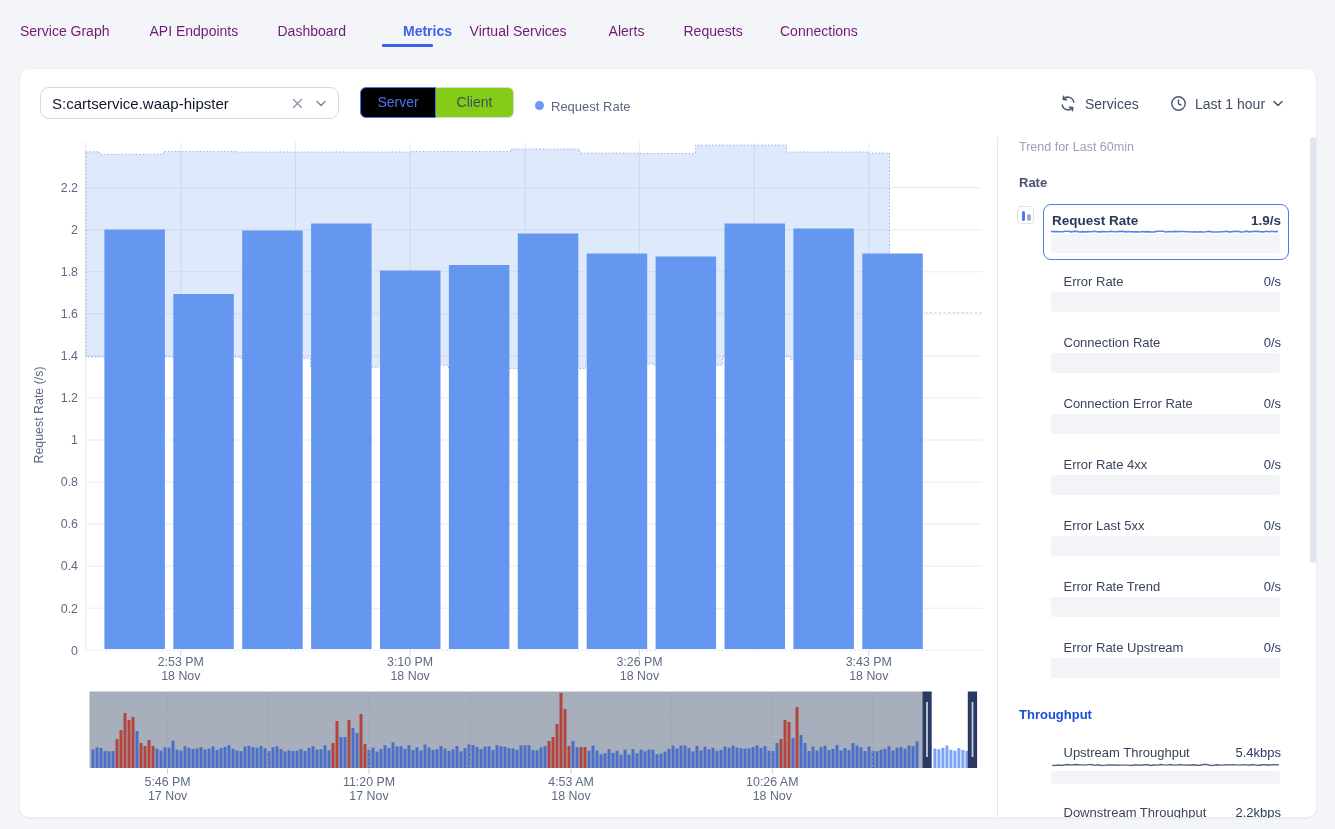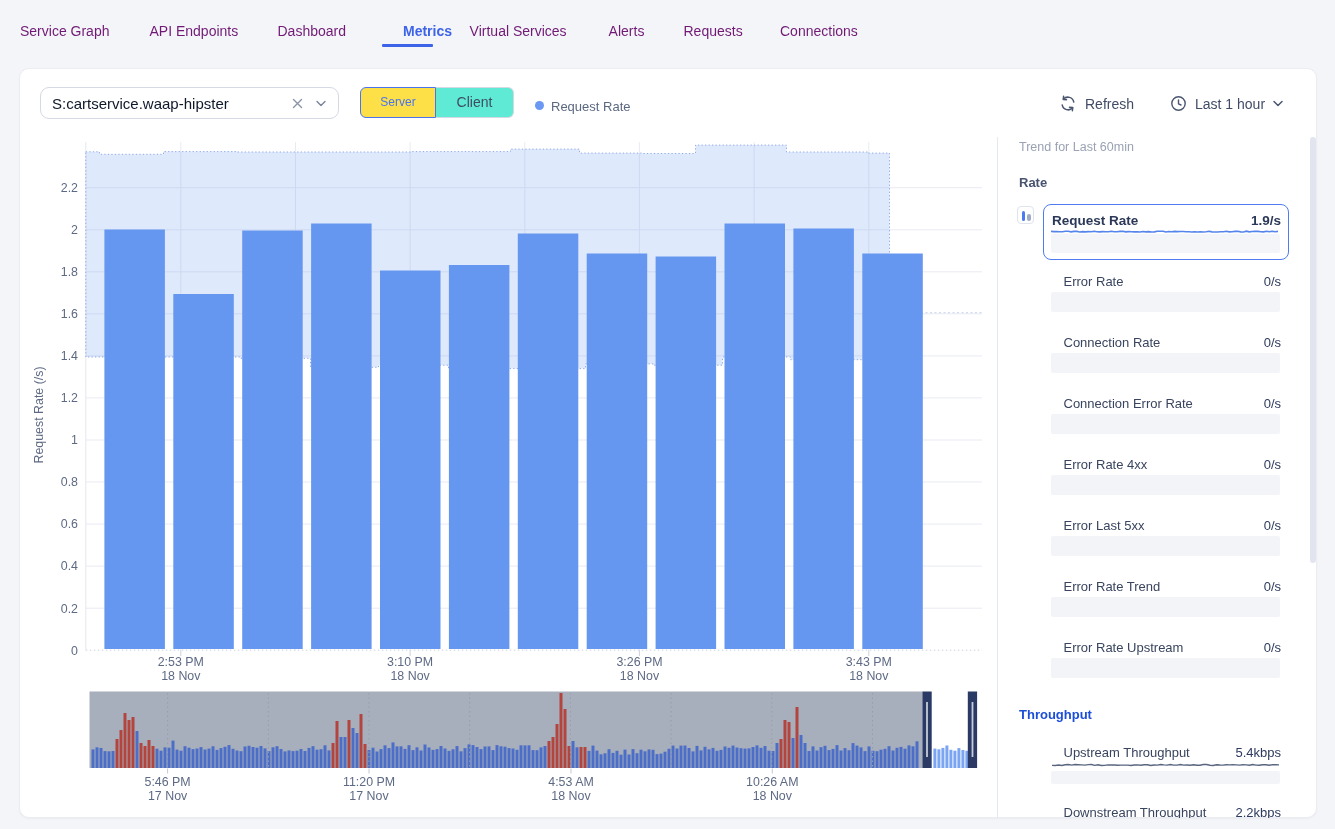--- a/index.html
+++ b/index.html
@@ -24,31 +24,31 @@
   <div class="abs" style="left:18.5px;top:68px;width:1298.5px;height:750px;background:#fff;border:1px solid #ebedf2;border-radius:10px;box-shadow:0 1px 2px rgba(16,24,40,.04)"></div>
 
   <div class="abs" style="left:40px;top:87px;width:299px;height:32px;border:1px solid #d5d9e3;border-radius:9px;background:#fff"></div>
   <div class="abs" style="left:52px;top:94.5px;font-size:15px;color:#0f172a">S:cartservice.waap-hipster</div>
   <svg style="position:absolute;left:291px;top:96.5px" width="13" height="13" viewBox="0 0 13 13">
 <path d="M2.5 2.5 L10.5 10.5 M10.5 2.5 L2.5 10.5" stroke="#8b94a8" stroke-width="1.4" stroke-linecap="round"></path>
     </svg>
   <svg style="position:absolute;left:315px;top:100px" width="12" height="8" viewBox="0 0 12 8">
 <path d="M2 1.5 L6 5.5 L10 1.5" fill="none" stroke="#7a8499" stroke-width="1.4" stroke-linecap="round" stroke-linejoin="round"></path>
     </svg>
-  <div class="abs" style="left:360px;top:86.5px;width:76px;height:31.5px;border:1.5px solid #4a74ee;border-radius:6px 0 0 6px;background:#fde047;display:flex;align-items:center;justify-content:center;font-size:12px;color:#4a74ee">Server</div>
-  <div class="abs" style="left:436px;top:86.5px;width:78px;height:31.5px;border:1px solid #d5d9e3;border-left:none;border-radius:0 6px 6px 0;background:#5eead4;display:flex;align-items:center;justify-content:center;font-size:14px;color:#404c64">Client</div>
+  <div class="abs" style="left:360px;top:86.5px;width:76px;height:31.5px;border:1.5px solid #4a74ee;border-radius:6px 0 0 6px;background:#000000;display:flex;align-items:center;justify-content:center;font-size:14px;color:#4a74ee">Server</div>
+  <div class="abs" style="left:436px;top:86.5px;width:78px;height:31.5px;border:1px solid #d5d9e3;border-left:none;border-radius:0 6px 6px 0;background:#84cc16;display:flex;align-items:center;justify-content:center;font-size:14px;color:#404c64">Client</div>
   <div class="abs" style="left:535px;top:100.5px;width:9px;height:9px;border-radius:50%;background:#6a98f2"></div>
   <div class="abs" style="left:551px;top:98.5px;font-size:13px;color:#5b6880">Request Rate</div>
   <svg style="position:absolute;left:1060px;top:94.5px" width="16" height="17" viewBox="0 0 16 17">
 <path d="M13.8 7.1 A6 6 0 0 0 3.4 4.2" fill="none" stroke="#4a5670" stroke-width="1.5" stroke-linecap="round"></path>
 <path d="M3.6 1.2 L3.3 4.4 L6.5 4.7" fill="none" stroke="#4a5670" stroke-width="1.5" stroke-linecap="round" stroke-linejoin="round"></path>
 <path d="M2.2 9.9 A6 6 0 0 0 12.6 12.8" fill="none" stroke="#4a5670" stroke-width="1.5" stroke-linecap="round"></path>
 <path d="M12.4 15.8 L12.7 12.6 L9.5 12.3" fill="none" stroke="#4a5670" stroke-width="1.5" stroke-linecap="round" stroke-linejoin="round"></path>
 </svg>
-  <div class="abs" style="left:1085px;top:95.5px;font-size:14px;color:#404c66">Refresh</div>
+  <div class="abs" style="left:1085px;top:95.5px;font-size:14px;color:#404c66">Services</div>
   <svg style="position:absolute;left:1171px;top:95.5px" width="15" height="15" viewBox="0 0 15 15">
 <circle cx="7.5" cy="7.5" r="6.7" fill="none" stroke="#4a5670" stroke-width="1.4"></circle>
 <path d="M7.5 4 L7.5 7.8 L10 9" fill="none" stroke="#4a5670" stroke-width="1.4" stroke-linecap="round" stroke-linejoin="round"></path>
 </svg>
   <div class="abs" style="left:1195px;top:95.5px;font-size:14px;color:#404c66">Last 1 hour</div>
   <svg style="position:absolute;left:1272px;top:100px" width="12" height="8" viewBox="0 0 12 8">
 <path d="M2 1.5 L6 5.5 L10 1.5" fill="none" stroke="#4a5670" stroke-width="1.5" stroke-linecap="round" stroke-linejoin="round"></path>
     </svg>
 
   <svg style="position:absolute;left:18.5px;top:68px" width="978" height="750" viewBox="18.5 68 978 750" font-family="'Liberation Sans',sans-serif">

